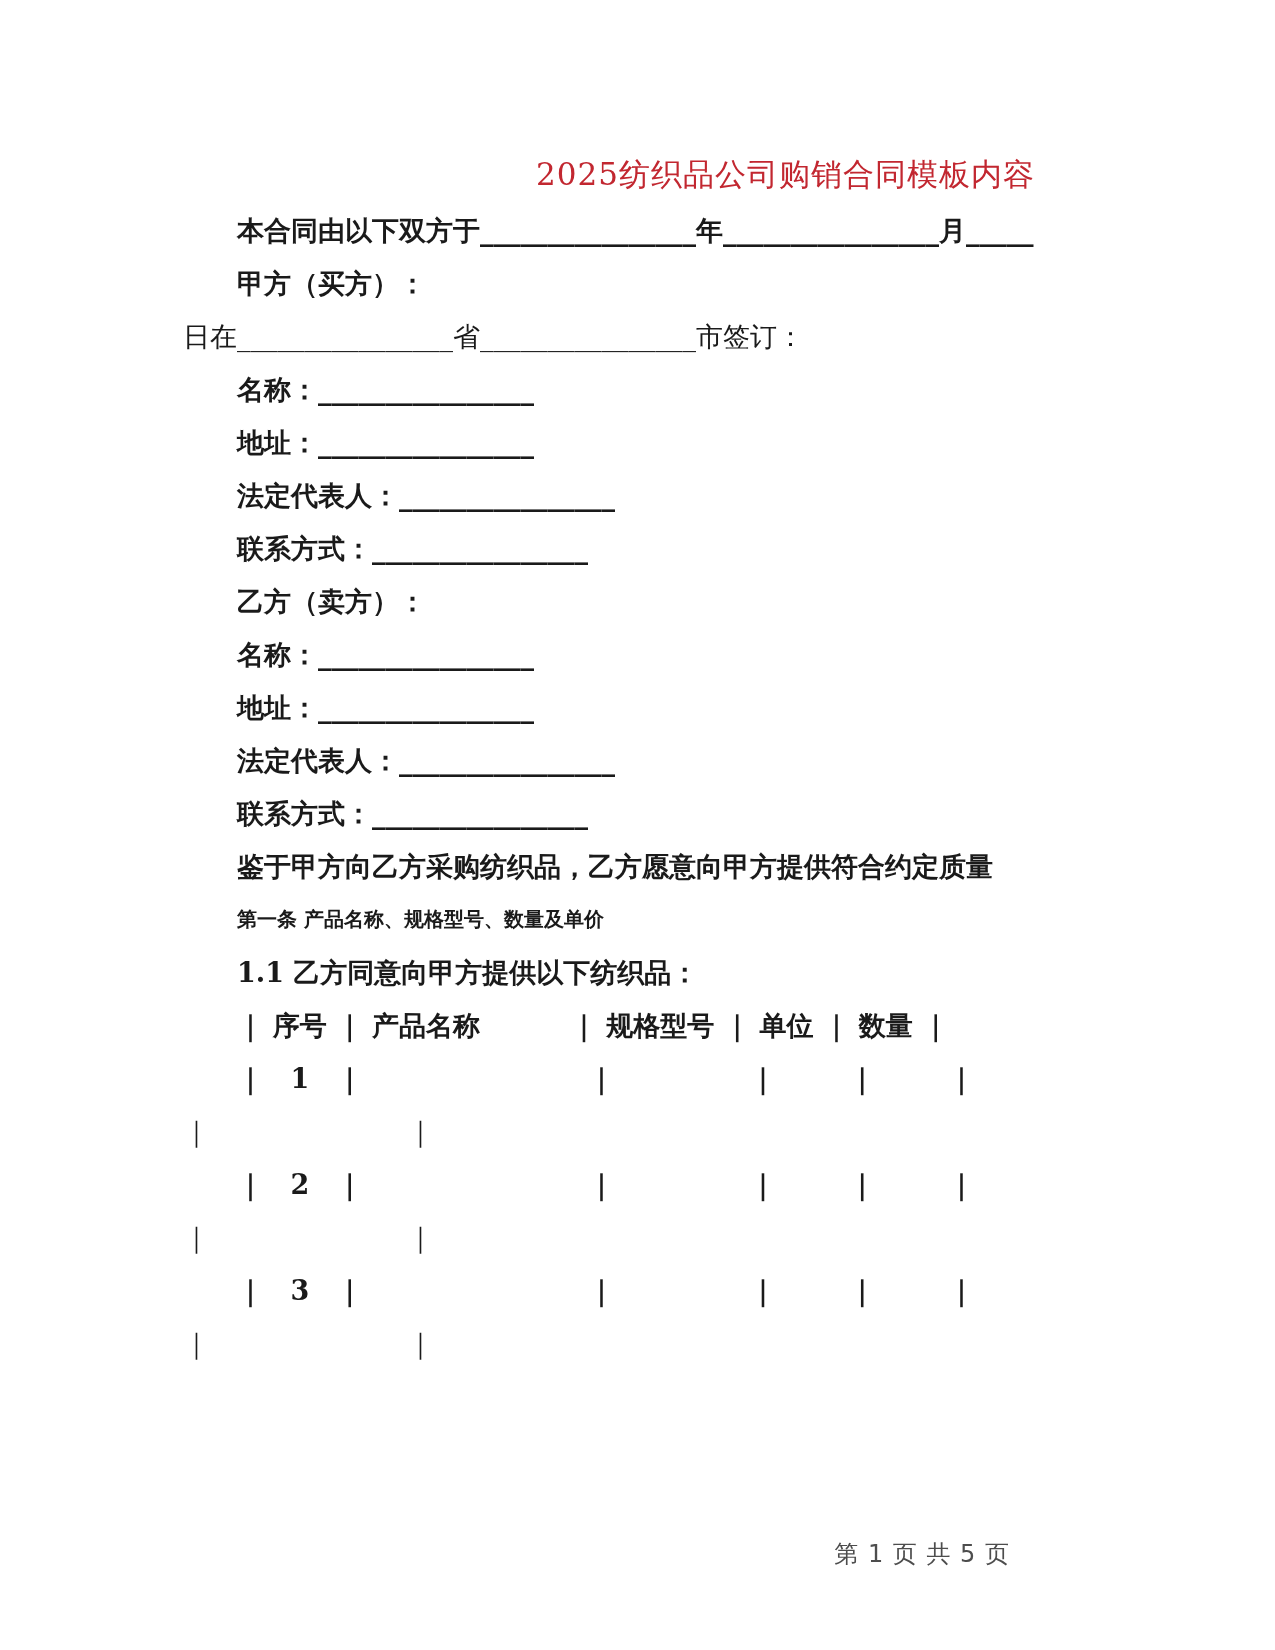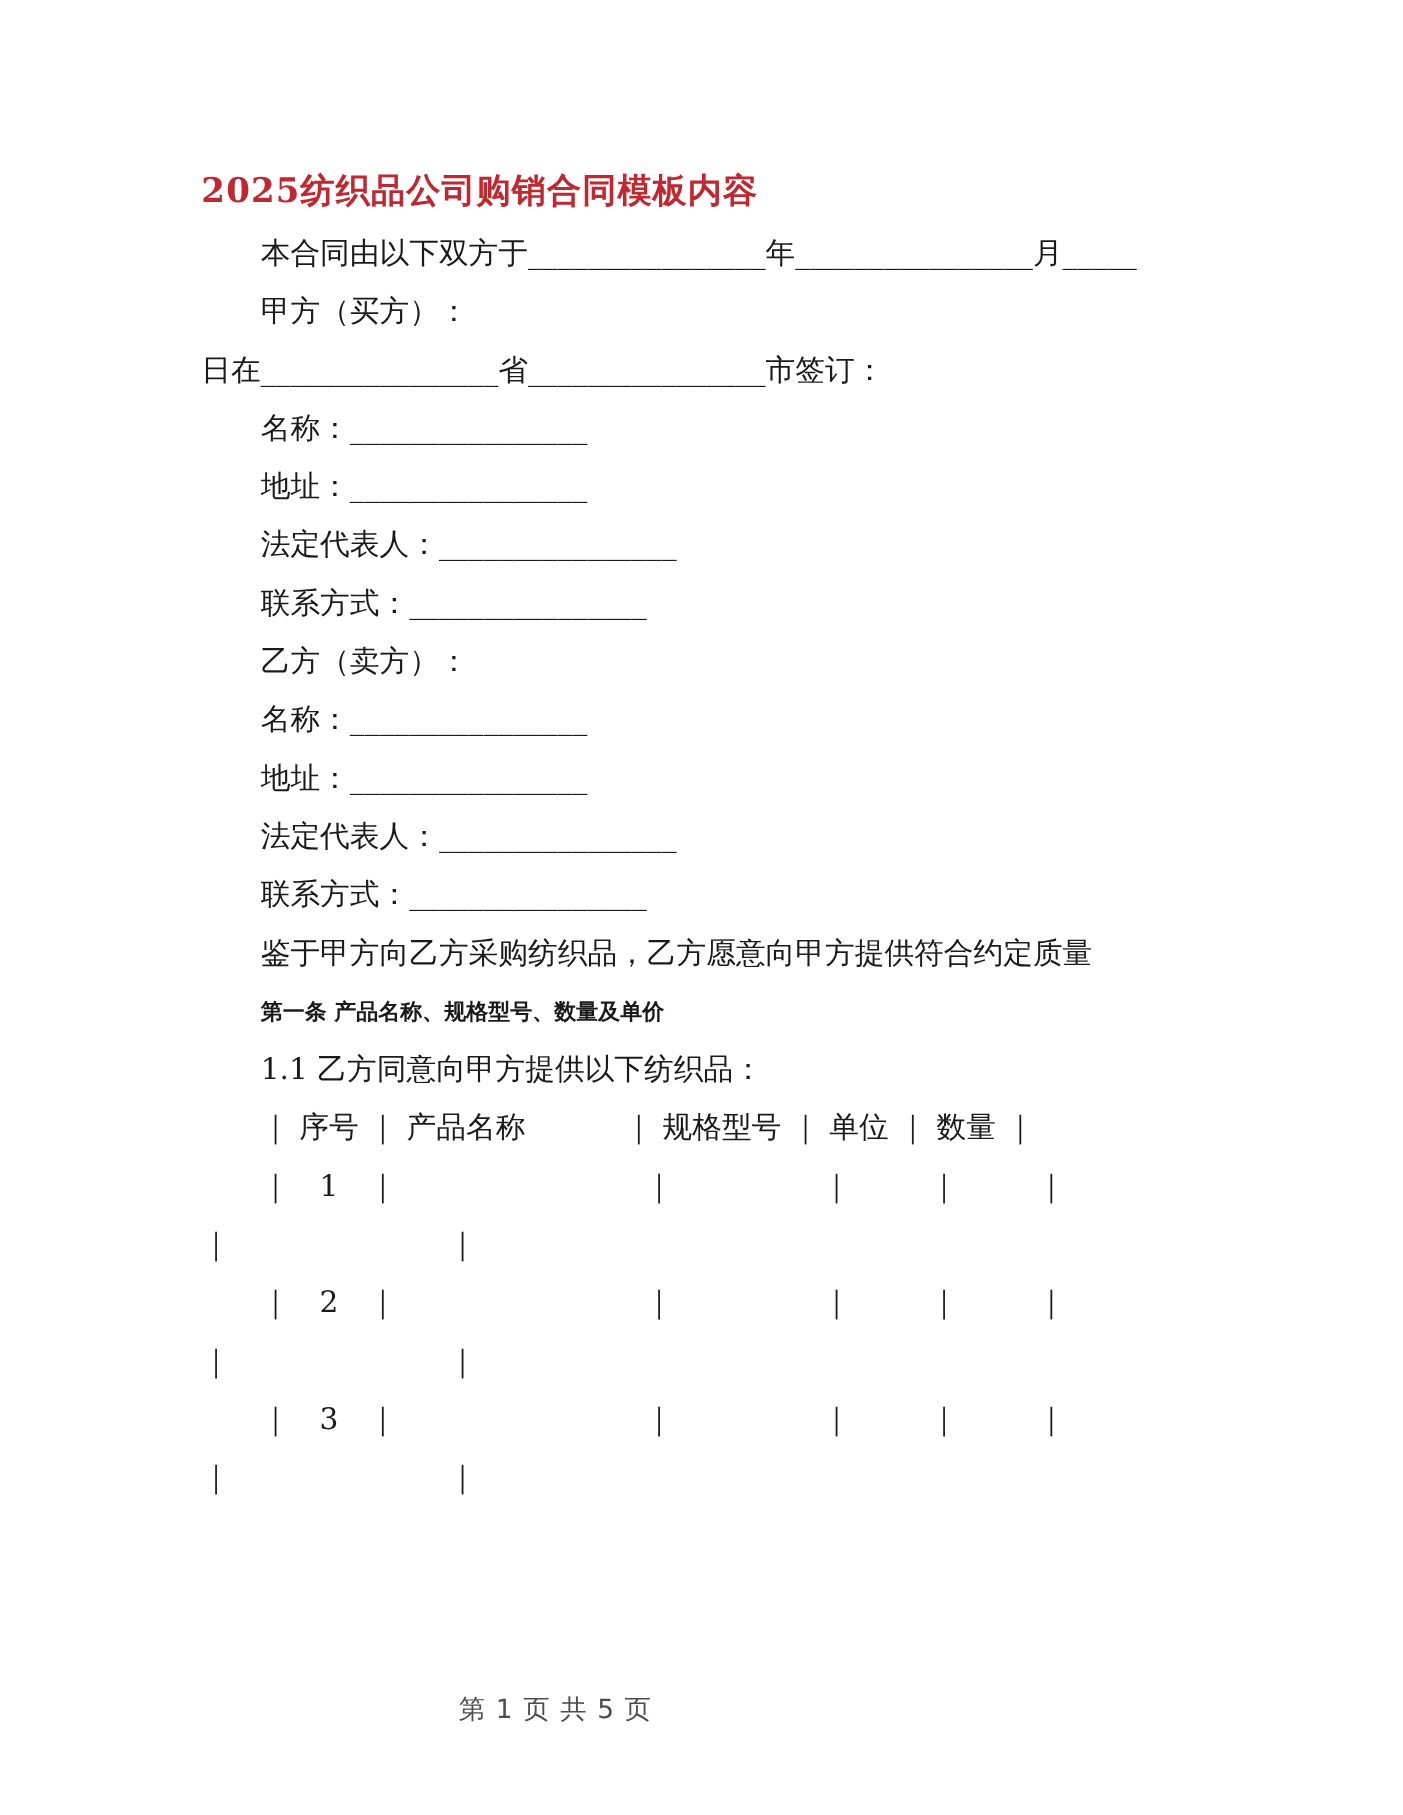--- a/index.html
+++ b/index.html
@@ -24,41 +24,42 @@
     line-height: 53px;
     color: #1a1a1a;
   }
   .line {
     white-space: pre;
     height: 53px;
     overflow: visible;
   }
   .indent {
     padding-left: 54px;
+    font-weight: bold;
   }
   .title {
     height: 59px;
     line-height: 59px;
-    text-align: left;
-    font-weight: bold;
+    text-align: right;
+    font-weight: normal;
     font-size: 31px;
     letter-spacing: 1px;
     color: #c22730; 
   }
   .heading {
     font-weight: 700;
     font-family: "DejaVu Sans", "Liberation Sans", sans-serif;
     font-size: 20px;
   }
   .footer {
     position: absolute;
     top: 1538px;
     left: 0;
     width: 1010px;
-    text-align: center;
+    text-align: right;
     font-family: "DejaVu Sans", "Liberation Sans", sans-serif;
     font-size: 24px;
     letter-spacing: 1px;
     color: #4d4d4d;
   }
 </style>
 </head>
 <body>
 
 <div class="page">

